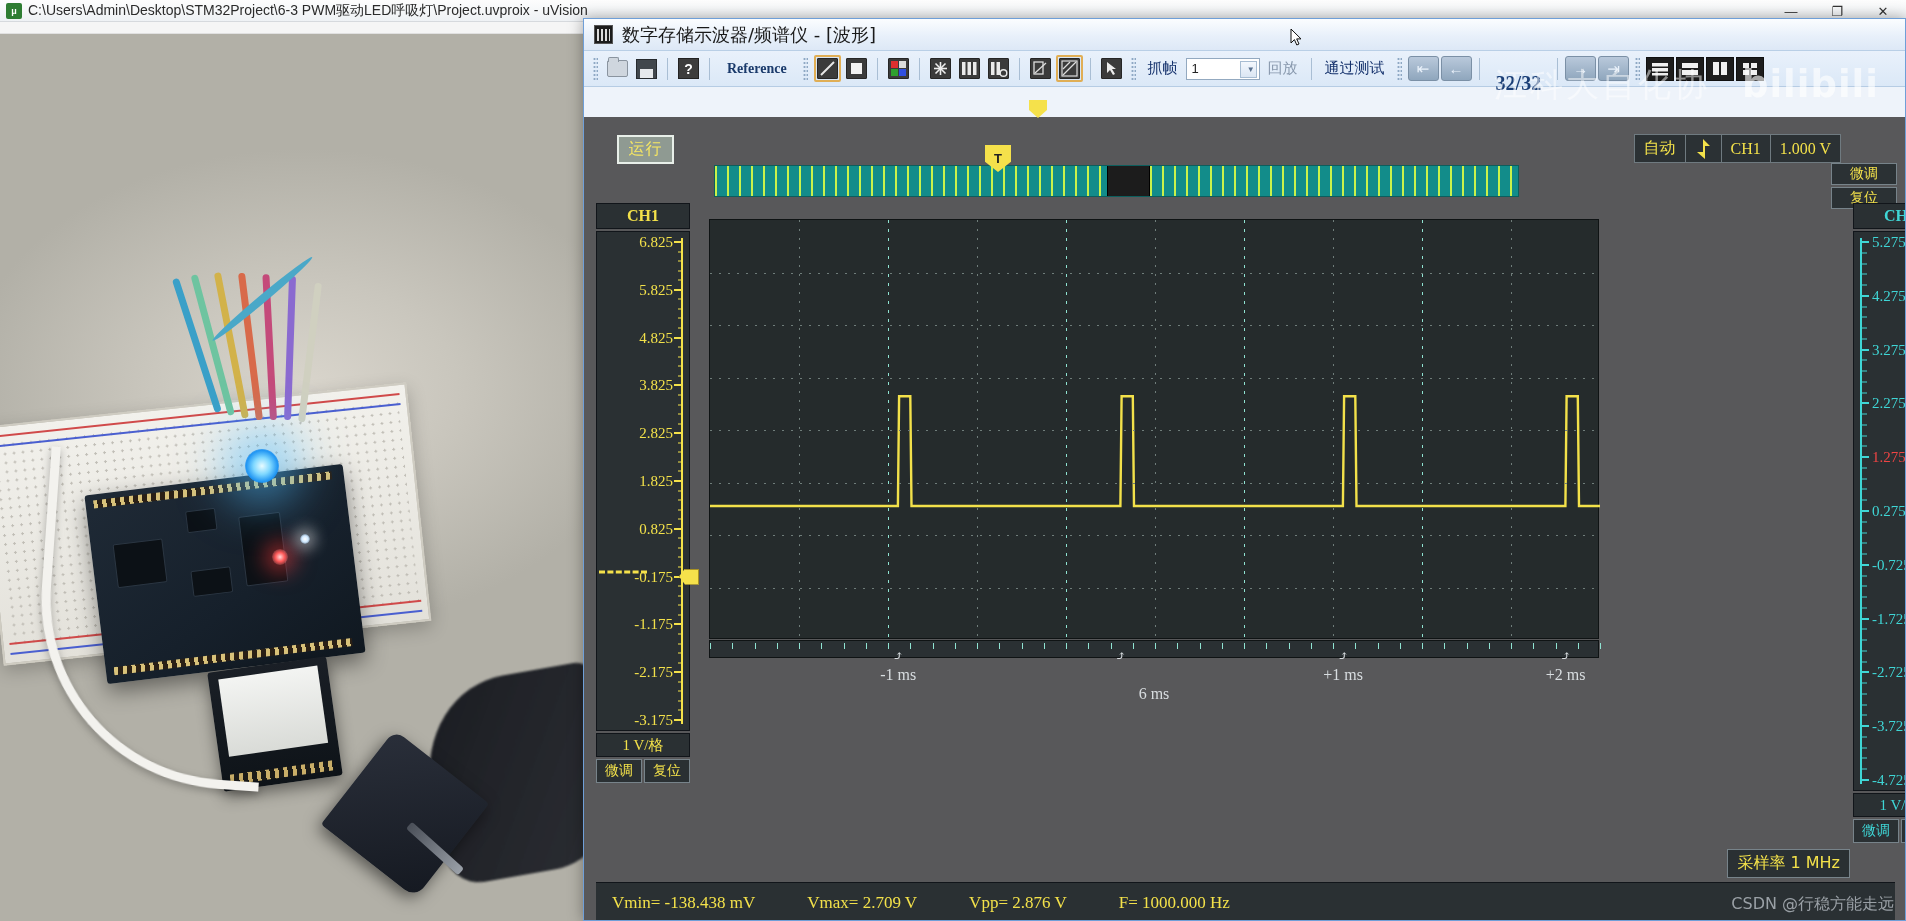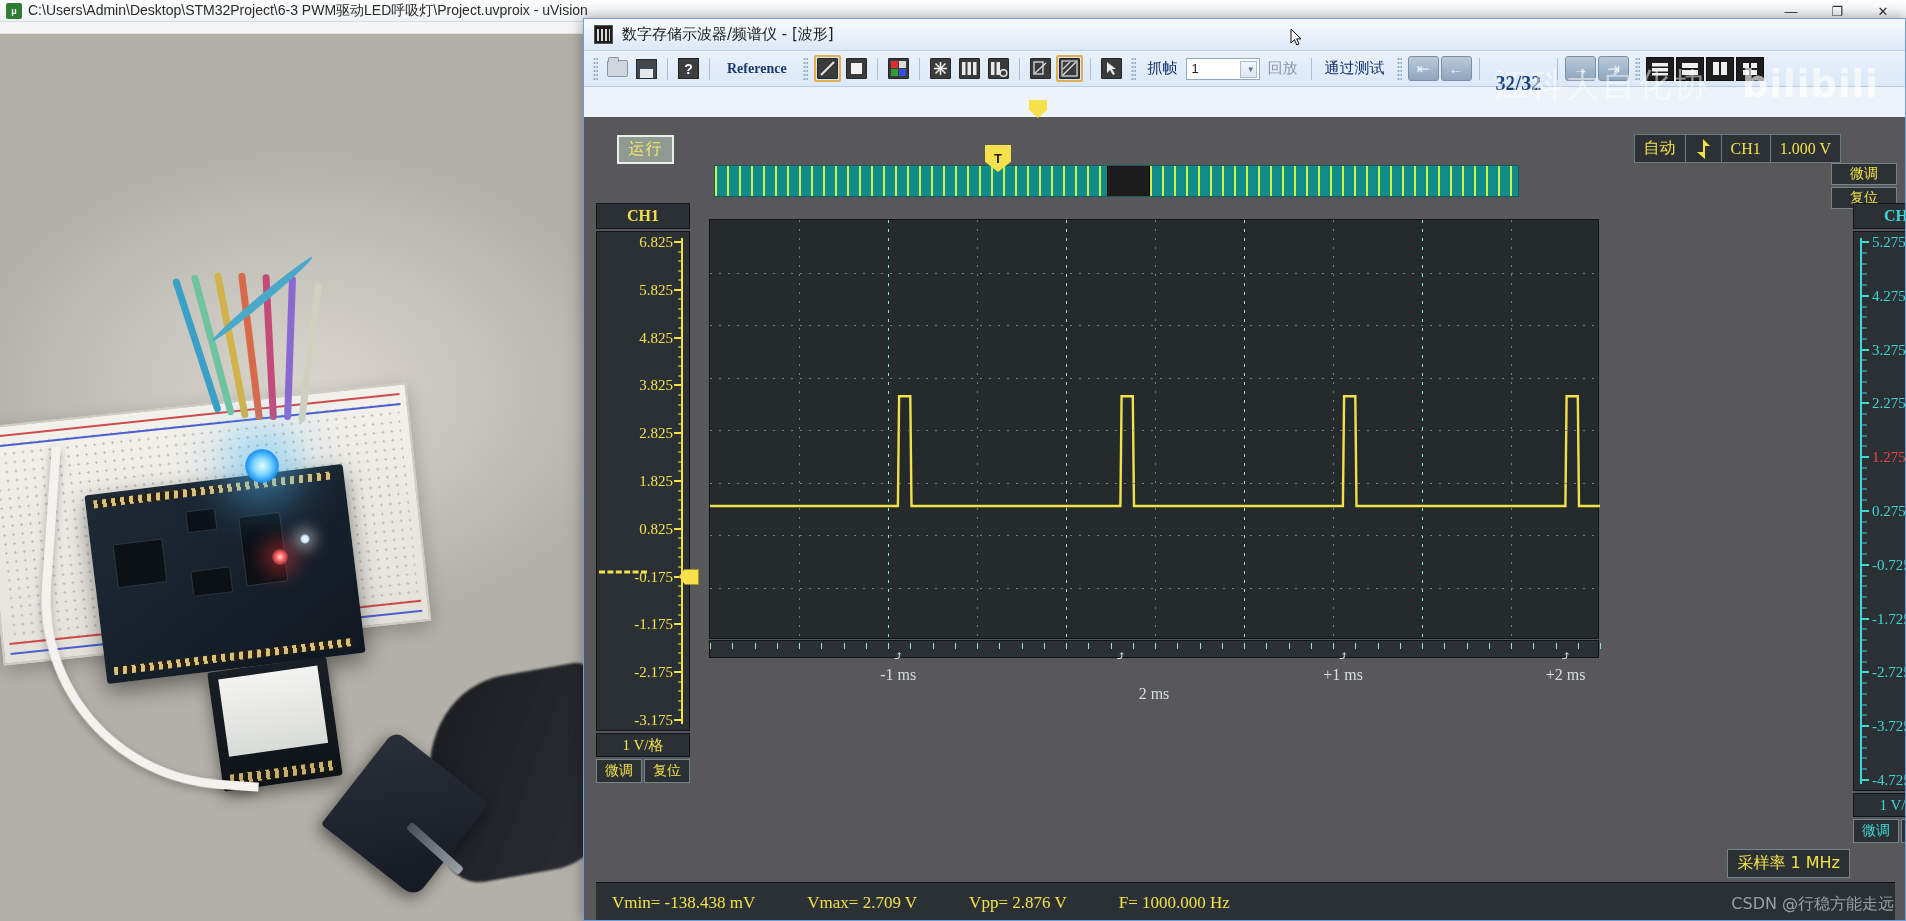--- a/index.html
+++ b/index.html
@@ -183,21 +183,21 @@
     position: relative; flex: none;
   }
   #osc-appicon::after {
     content: ""; position: absolute; left: 2px; bottom: 2px; right: 2px; height: 12px;
     background:
       linear-gradient(90deg, #dcdcdc 0 2px, transparent 2px 4px, #dcdcdc 4px 6px,
                       transparent 6px 8px, #dcdcdc 8px 10px, transparent 10px 12px,
                       #dcdcdc 12px 14px);
   }
   #osc-title-text {
-    font-size: 15px; color: #1a1a1a; white-space: nowrap;
+    font-size: 18px; color: #1a1a1a; white-space: nowrap;
     font-family: "DejaVu Sans", "Liberation Sans", sans-serif;
   }
 
   #osc-menu {
     height: 30px; width: 100%;
     background: linear-gradient(#dfeaf8,#cfe0f4);
     display: flex; align-items: center; padding-left: 6px;
     border-bottom: 1px solid #b6cce4;
   }
   #menu-grip {
@@ -952,21 +952,21 @@
         </div>
       <div id="xlabels" style="position:absolute;left:125px;top:543px;width:890px;height:24px">
           <div class="xarrow" style="left: 189.125px; position: absolute; top: -12px; color: rgb(216, 221, 224);">⤴</div>
           <div class="xlabel" style="left: 189.125px; top: 6px;">-1 ms</div>
           <div class="xarrow" style="left: 411.625px; position: absolute; top: -12px; color: rgb(216, 221, 224);">⤴</div>
           <div class="xarrow" style="left: 634.125px; position: absolute; top: -12px; color: rgb(216, 221, 224);">⤴</div>
           <div class="xlabel" style="left: 634.125px; top: 6px; text-align: right;">+1 ms</div>
           <div class="xarrow" style="left: 856.625px; position: absolute; top: -12px; color: rgb(216, 221, 224);">⤴</div>
           <div class="xlabel" style="left: 856.625px; top: 6px;">+2 ms</div>
         </div>
-      <div id="zero-ms" style="top:568px">2 ms</div>
+      <div id="zero-ms" style="top:568px">6 ms</div>
 
       <div id="samplerate">采样率 1 MHz</div>
 
       <div id="measbar">
         <div class="meas">
           <span>Vmin=</span>
           <span>-138.438 mV</span>
         </div>
         <div class="meas">
           <span>Vmax=</span>

